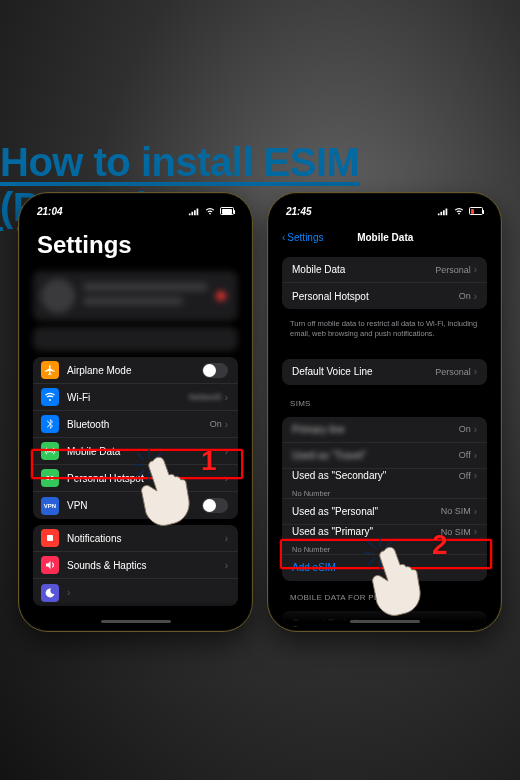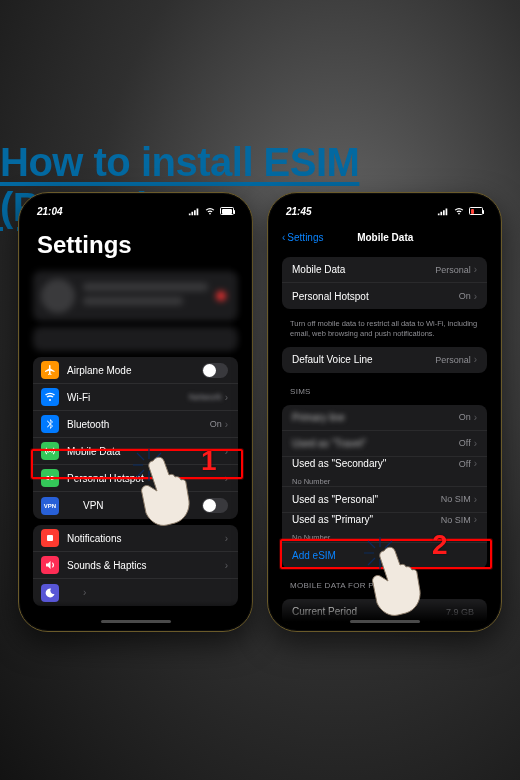--- a/index.html
+++ b/index.html
@@ -81,21 +81,21 @@
   .section { margin: 6px 10px; border-radius: 8px; overflow: hidden; }
   .row {
     display: flex;
     align-items: center;
     height: 27px;
     padding: 0 10px 0 8px;
     background: #1c1c1e;
     border-bottom: 1px solid #2d2d2f;
     position: relative;
   }
-  .row:last-child { border-bottom: none; gap: 16px; }
+  .row:last-child { border-bottom: none; }
   .icon {
     width: 18px; height: 18px;
     border-radius: 4px;
     margin-right: 8px;
     display: flex; align-items: center; justify-content: center;
     flex-shrink: 0;
   }
   .label { flex: 1; font-size: 10px; color: #fff; white-space: nowrap; overflow: hidden; text-overflow: ellipsis; }
   .value { color: #8e8e93; font-size: 9px; margin-right: 3px; }
   .chev { color: #5a5a5e; font-size: 10px; }
@@ -358,21 +358,21 @@
           <span class="chev">›</span>
         </div>
         <div class="row2">
           <span class="label">Personal Hotspot</span>
           <span class="value">On</span>
           <span class="chev">›</span>
         </div>
       </div>
       <div class="footnote">Turn off mobile data to restrict all data to Wi-Fi, including email, web browsing and push notifications.</div>
 
-      <div class="section" style="margin-top:8px">
+      <div class="section" style="margin-top:20px">
         <div class="row2">
           <span class="label">Default Voice Line</span>
           <span class="value">Personal</span>
           <span class="chev">›</span>
         </div>
       </div>
 
       <div class="grp-label">SIMs</div>
       <div class="section">
         <div class="row2 sim-blur">

